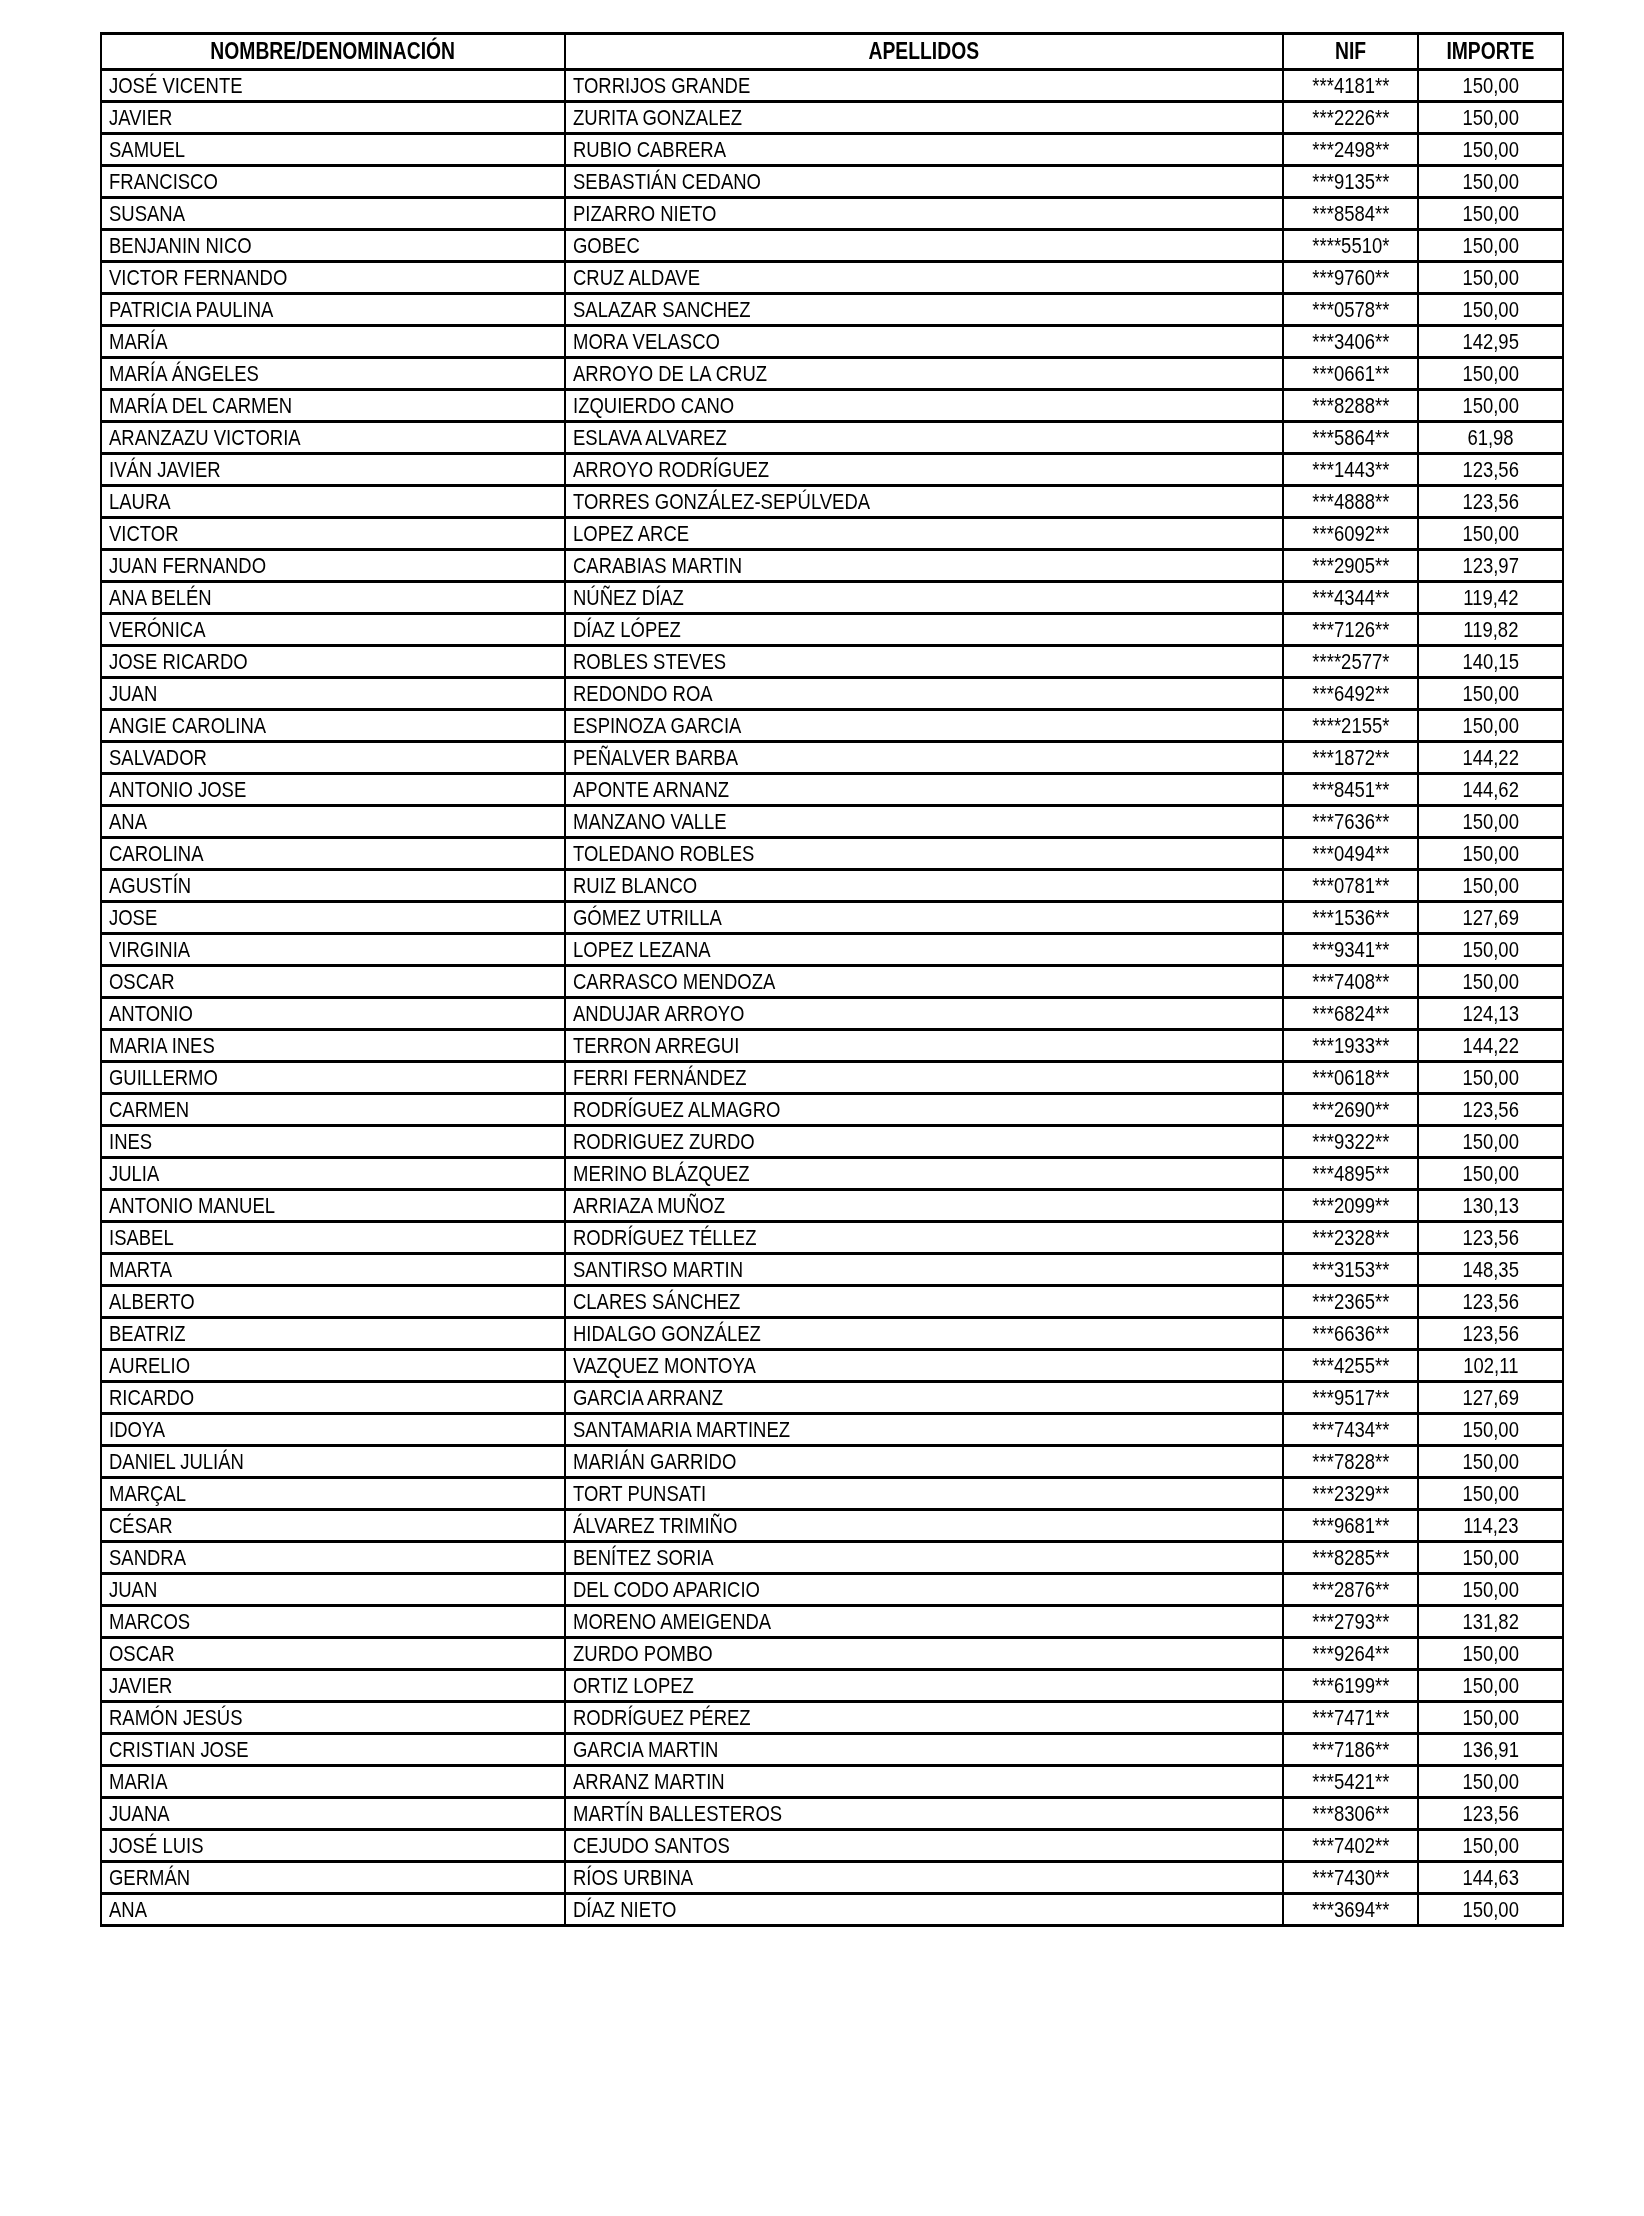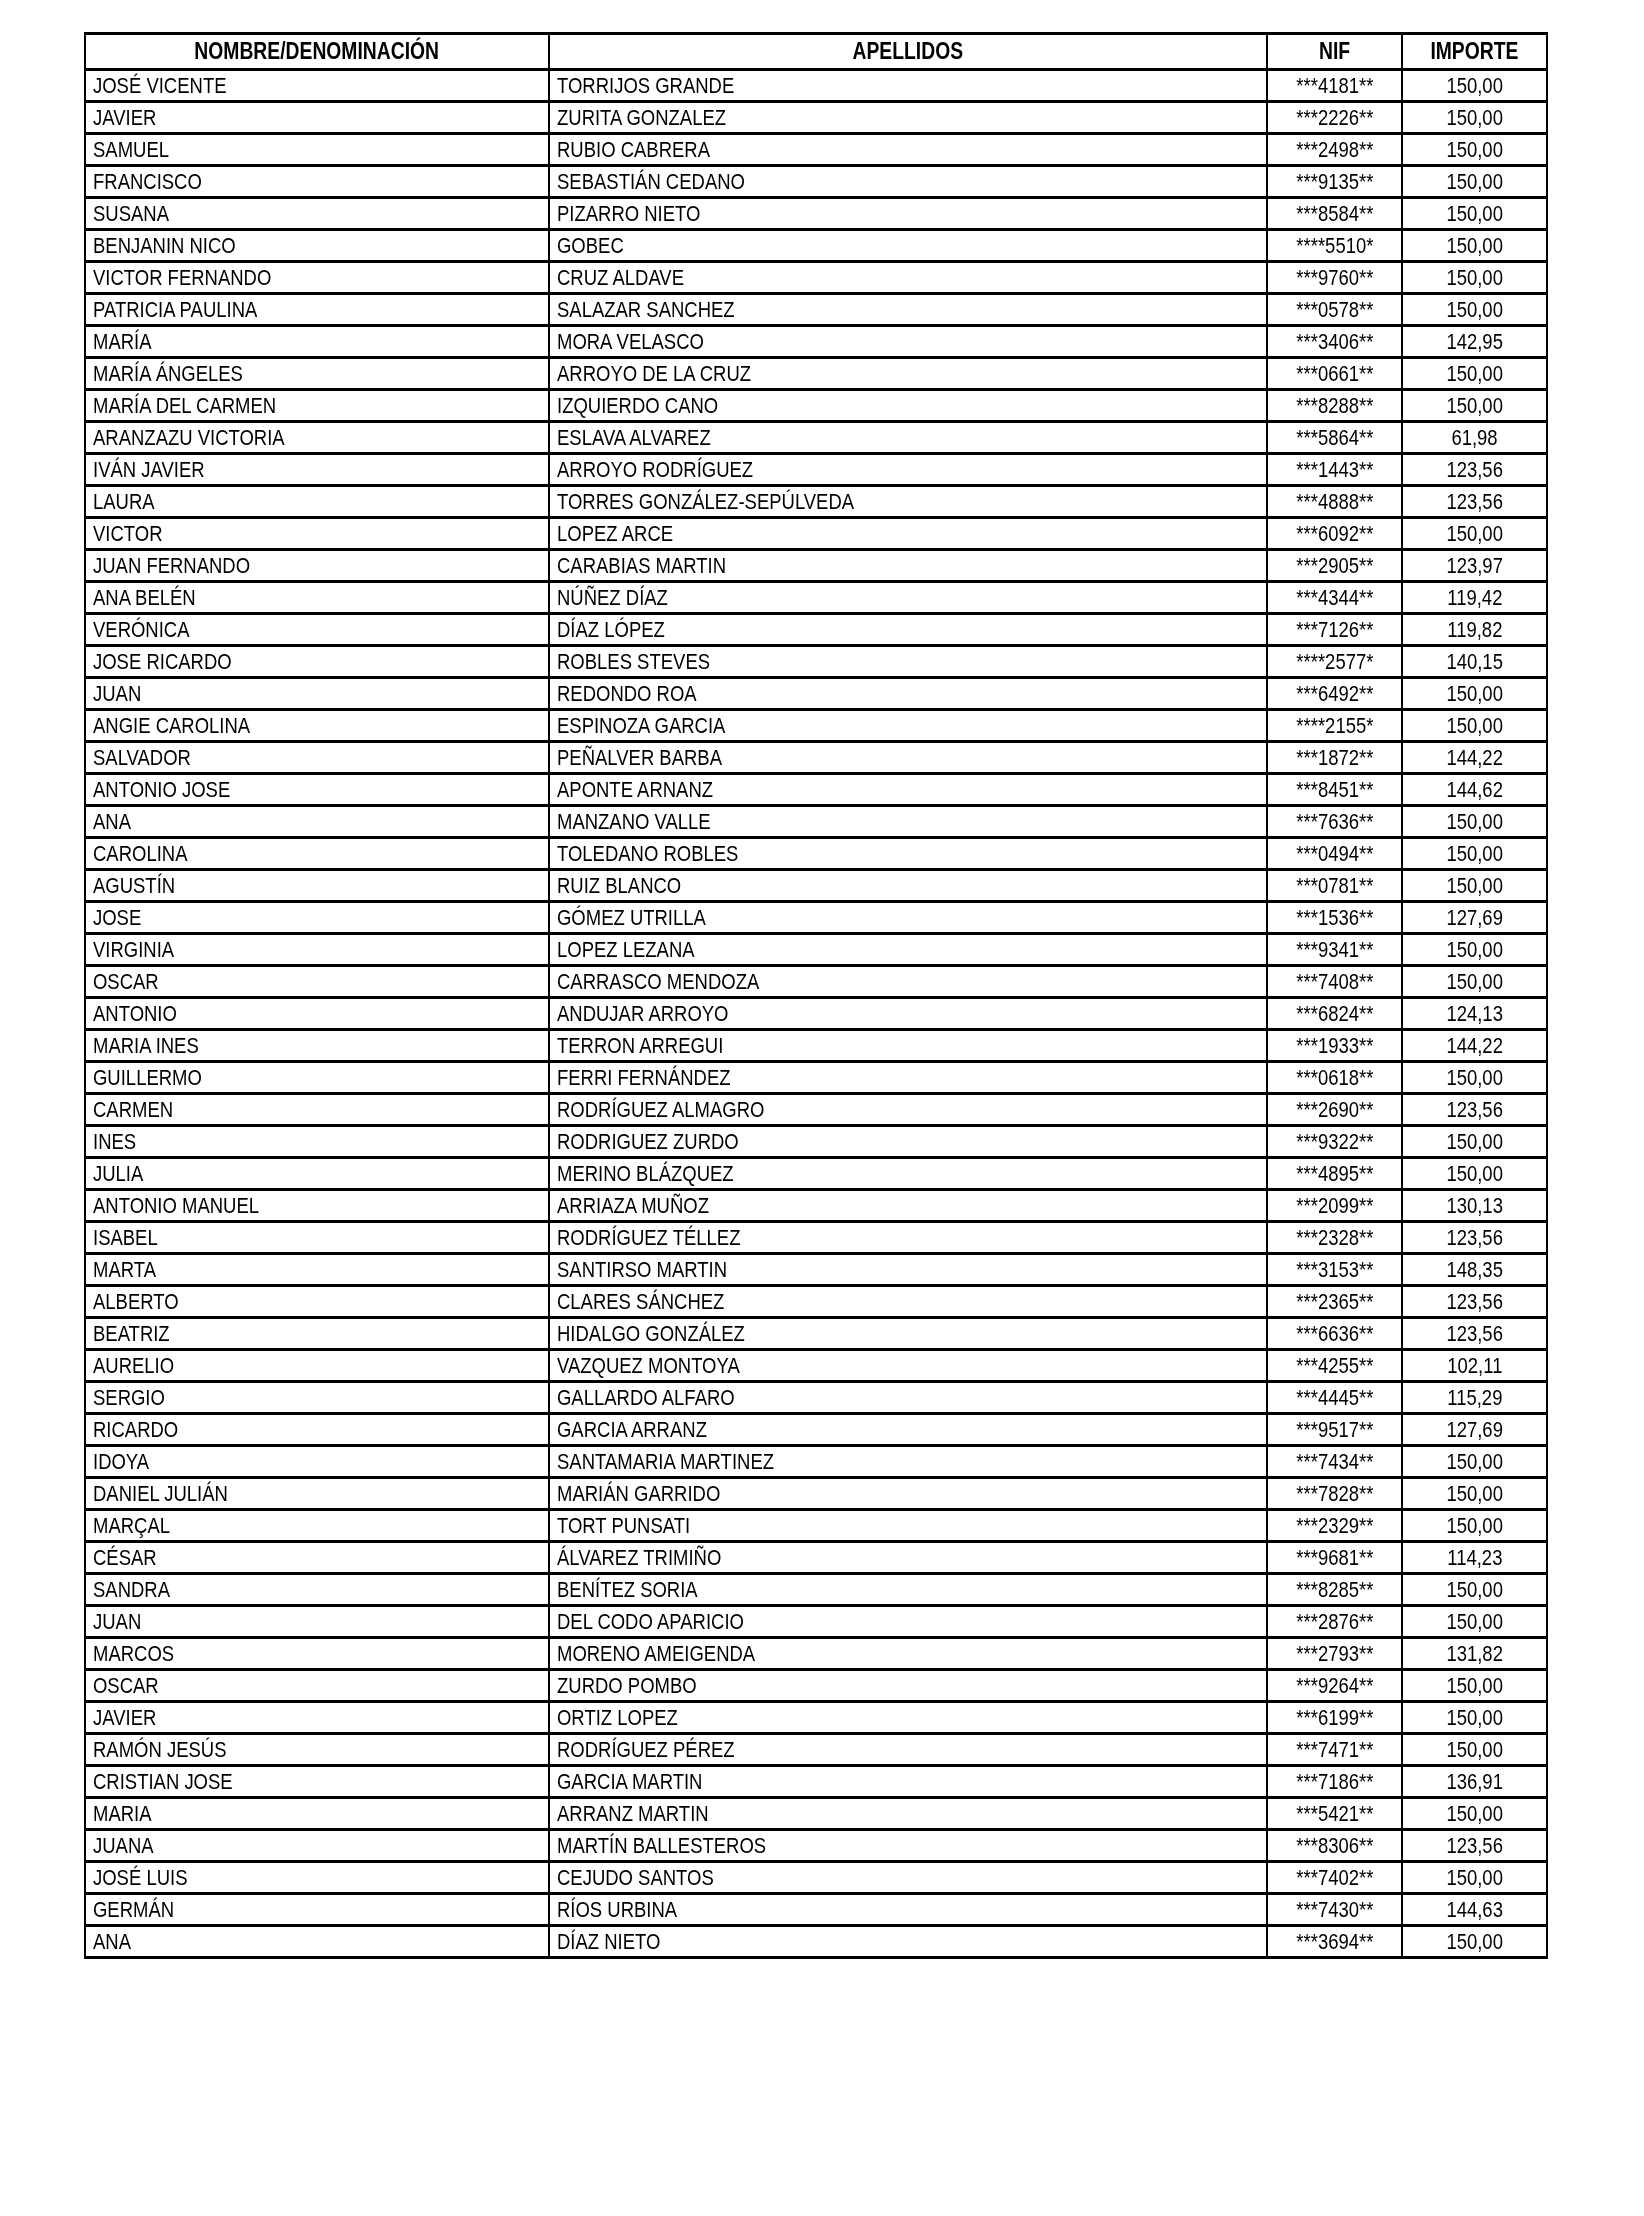--- a/index.html
+++ b/index.html
@@ -9,21 +9,21 @@
   }
   body {
     width: 1645px;
     height: 2216px;
     position: relative;
     font-family: "Liberation Sans", sans-serif;
     color: #000;
   }
   table.grid {
     position: absolute;
-    left: 84px;
+    left: 100px;
     top: 32px;
     width: 1461px;
     border-collapse: collapse;
     table-layout: fixed;
   }
   col.c-nombre    { width: 464px; }
   col.c-apellidos { width: 718px; }
   col.c-nif       { width: 135px; }
   col.c-importe   { width: 145px; }
 
@@ -321,26 +321,20 @@
           <td class="al-c"><span class="ct o-c">***6636**</span></td>
           <td class="al-c"><span class="ct o-c">123,56</span></td>
         </tr>
         <tr>
           <td class="al-l"><span class="ct o-l">AURELIO</span></td>
           <td class="al-l"><span class="ct o-l">VAZQUEZ MONTOYA</span></td>
           <td class="al-c"><span class="ct o-c">***4255**</span></td>
           <td class="al-c"><span class="ct o-c">102,11</span></td>
         </tr>
         <tr>
-          <td class="al-l"><span class="ct o-l">SERGIO</span></td>
-          <td class="al-l"><span class="ct o-l">GALLARDO ALFARO</span></td>
-          <td class="al-c"><span class="ct o-c">***4445**</span></td>
-          <td class="al-c"><span class="ct o-c">115,29</span></td>
-        </tr>
-        <tr>
           <td class="al-l"><span class="ct o-l">RICARDO</span></td>
           <td class="al-l"><span class="ct o-l">GARCIA ARRANZ</span></td>
           <td class="al-c"><span class="ct o-c">***9517**</span></td>
           <td class="al-c"><span class="ct o-c">127,69</span></td>
         </tr>
         <tr>
           <td class="al-l"><span class="ct o-l">IDOYA</span></td>
           <td class="al-l"><span class="ct o-l">SANTAMARIA MARTINEZ</span></td>
           <td class="al-c"><span class="ct o-c">***7434**</span></td>
           <td class="al-c"><span class="ct o-c">150,00</span></td>

